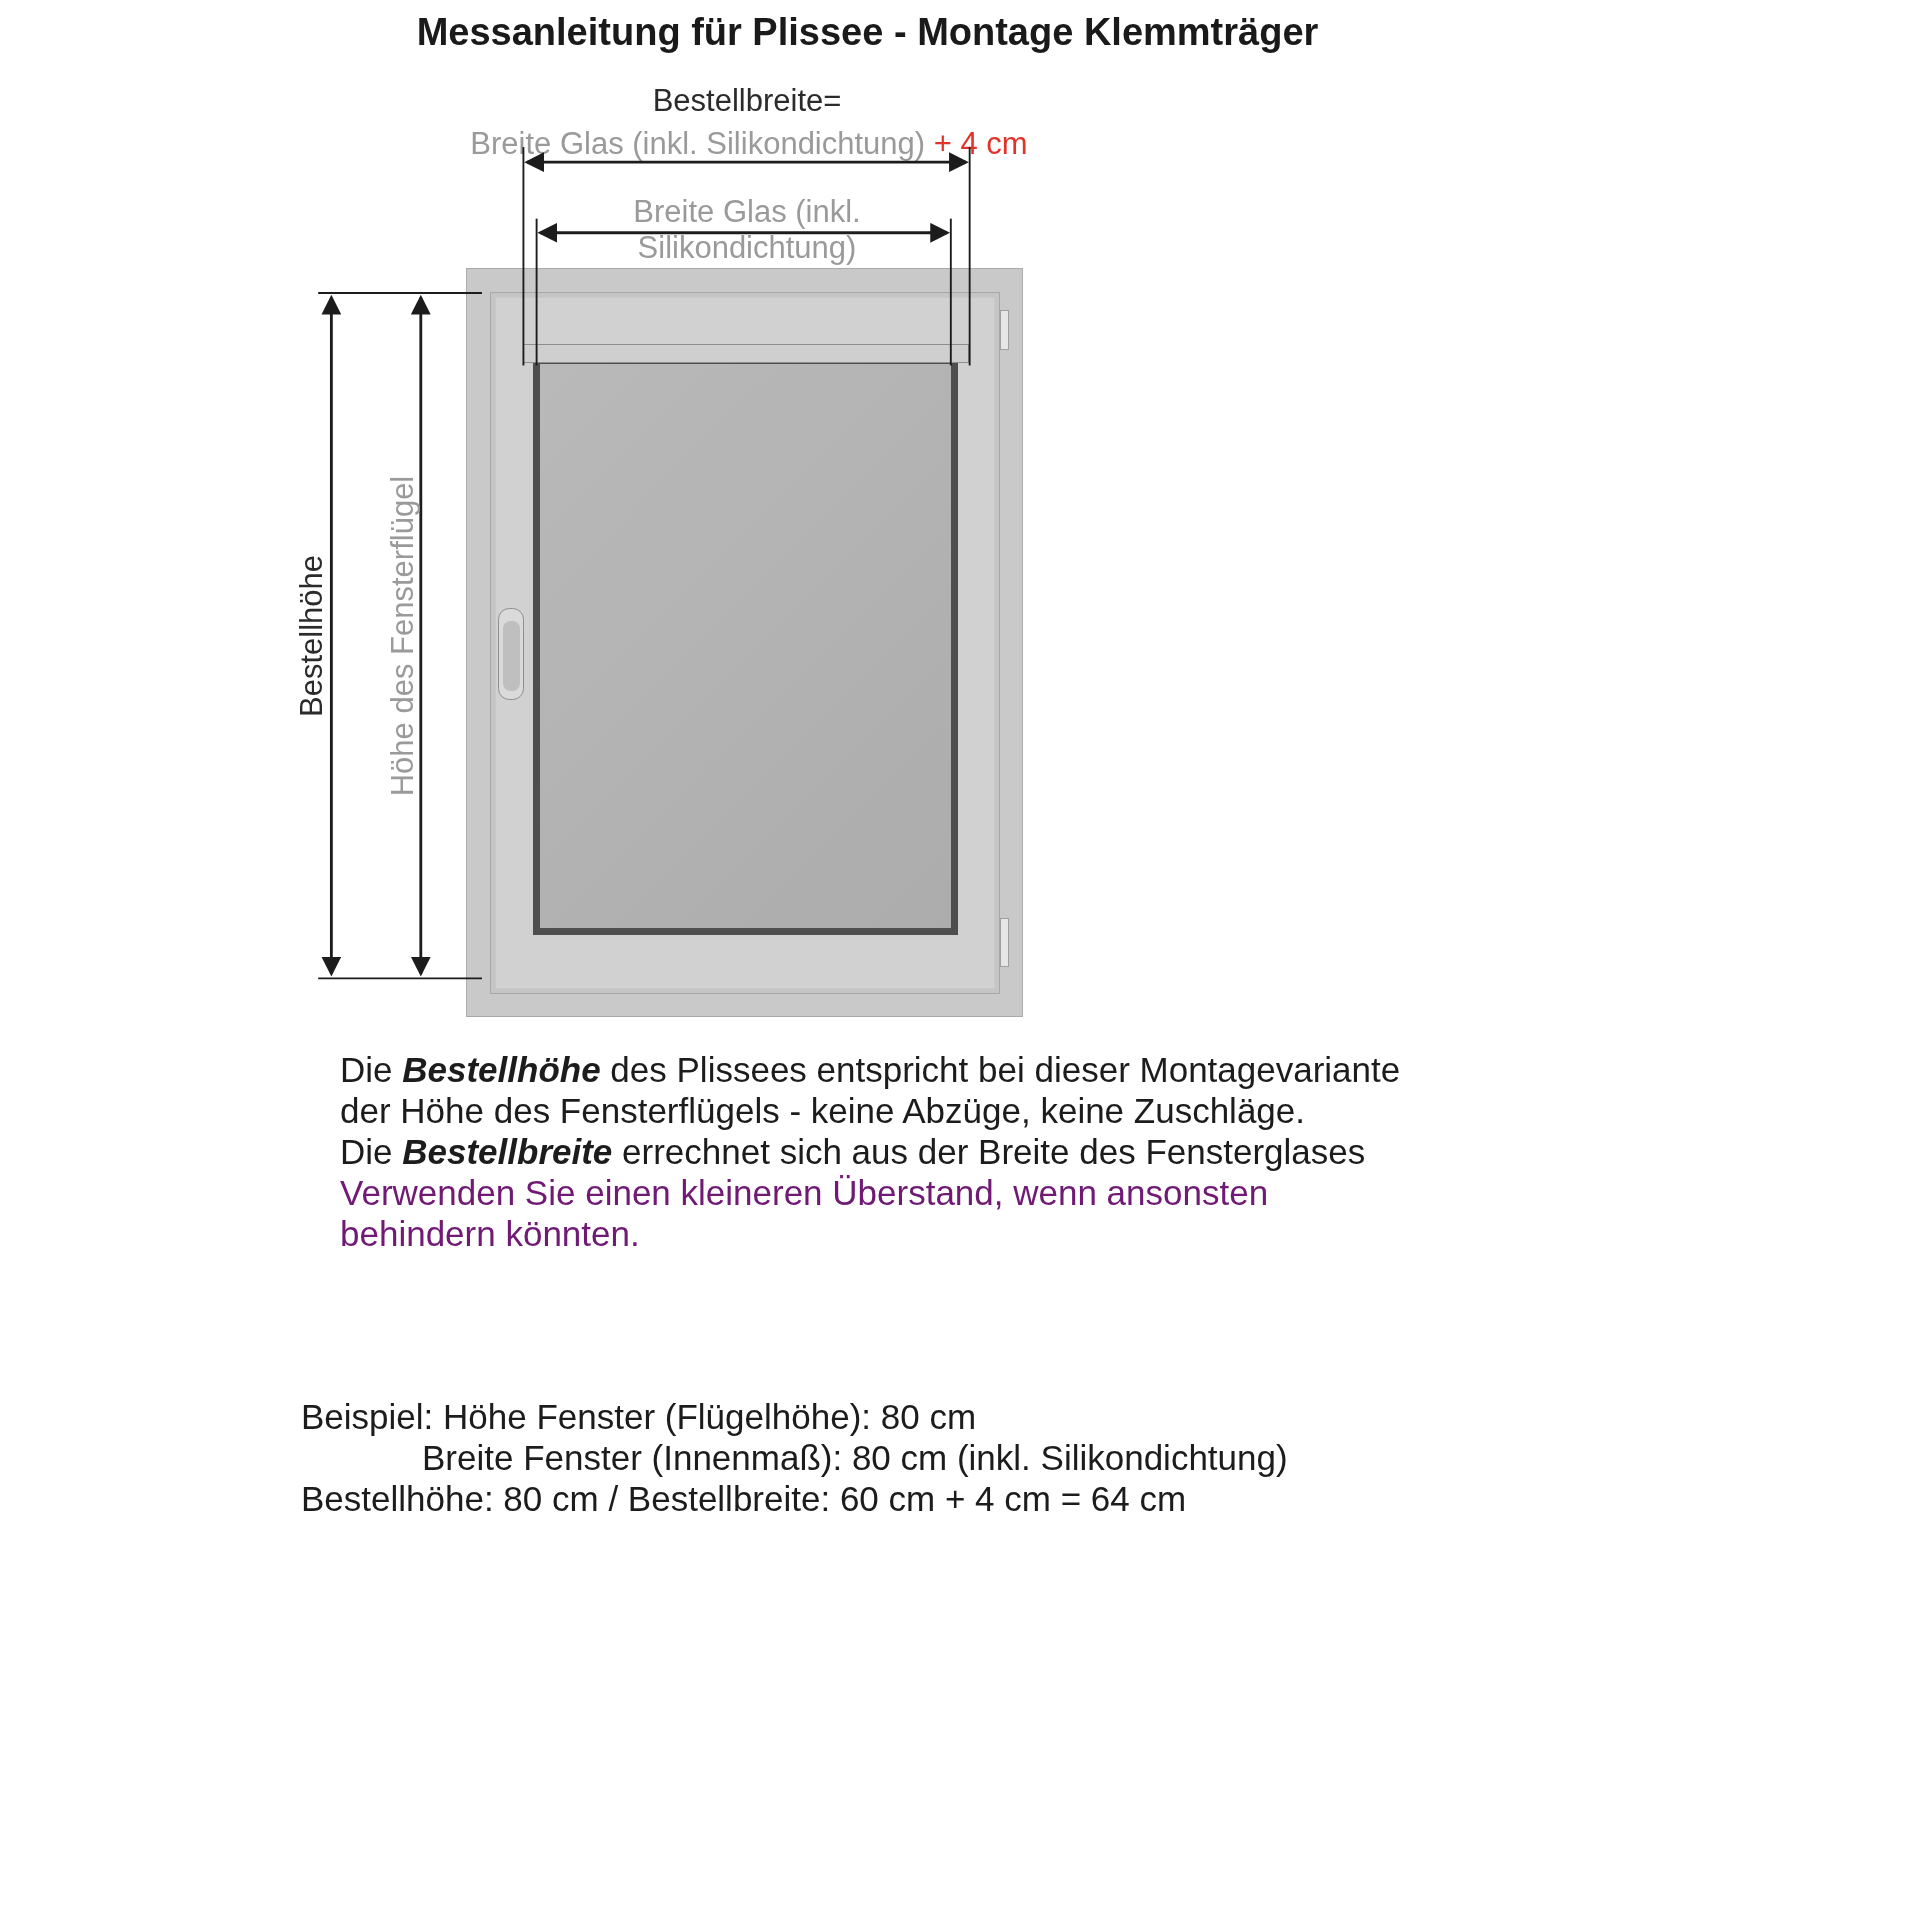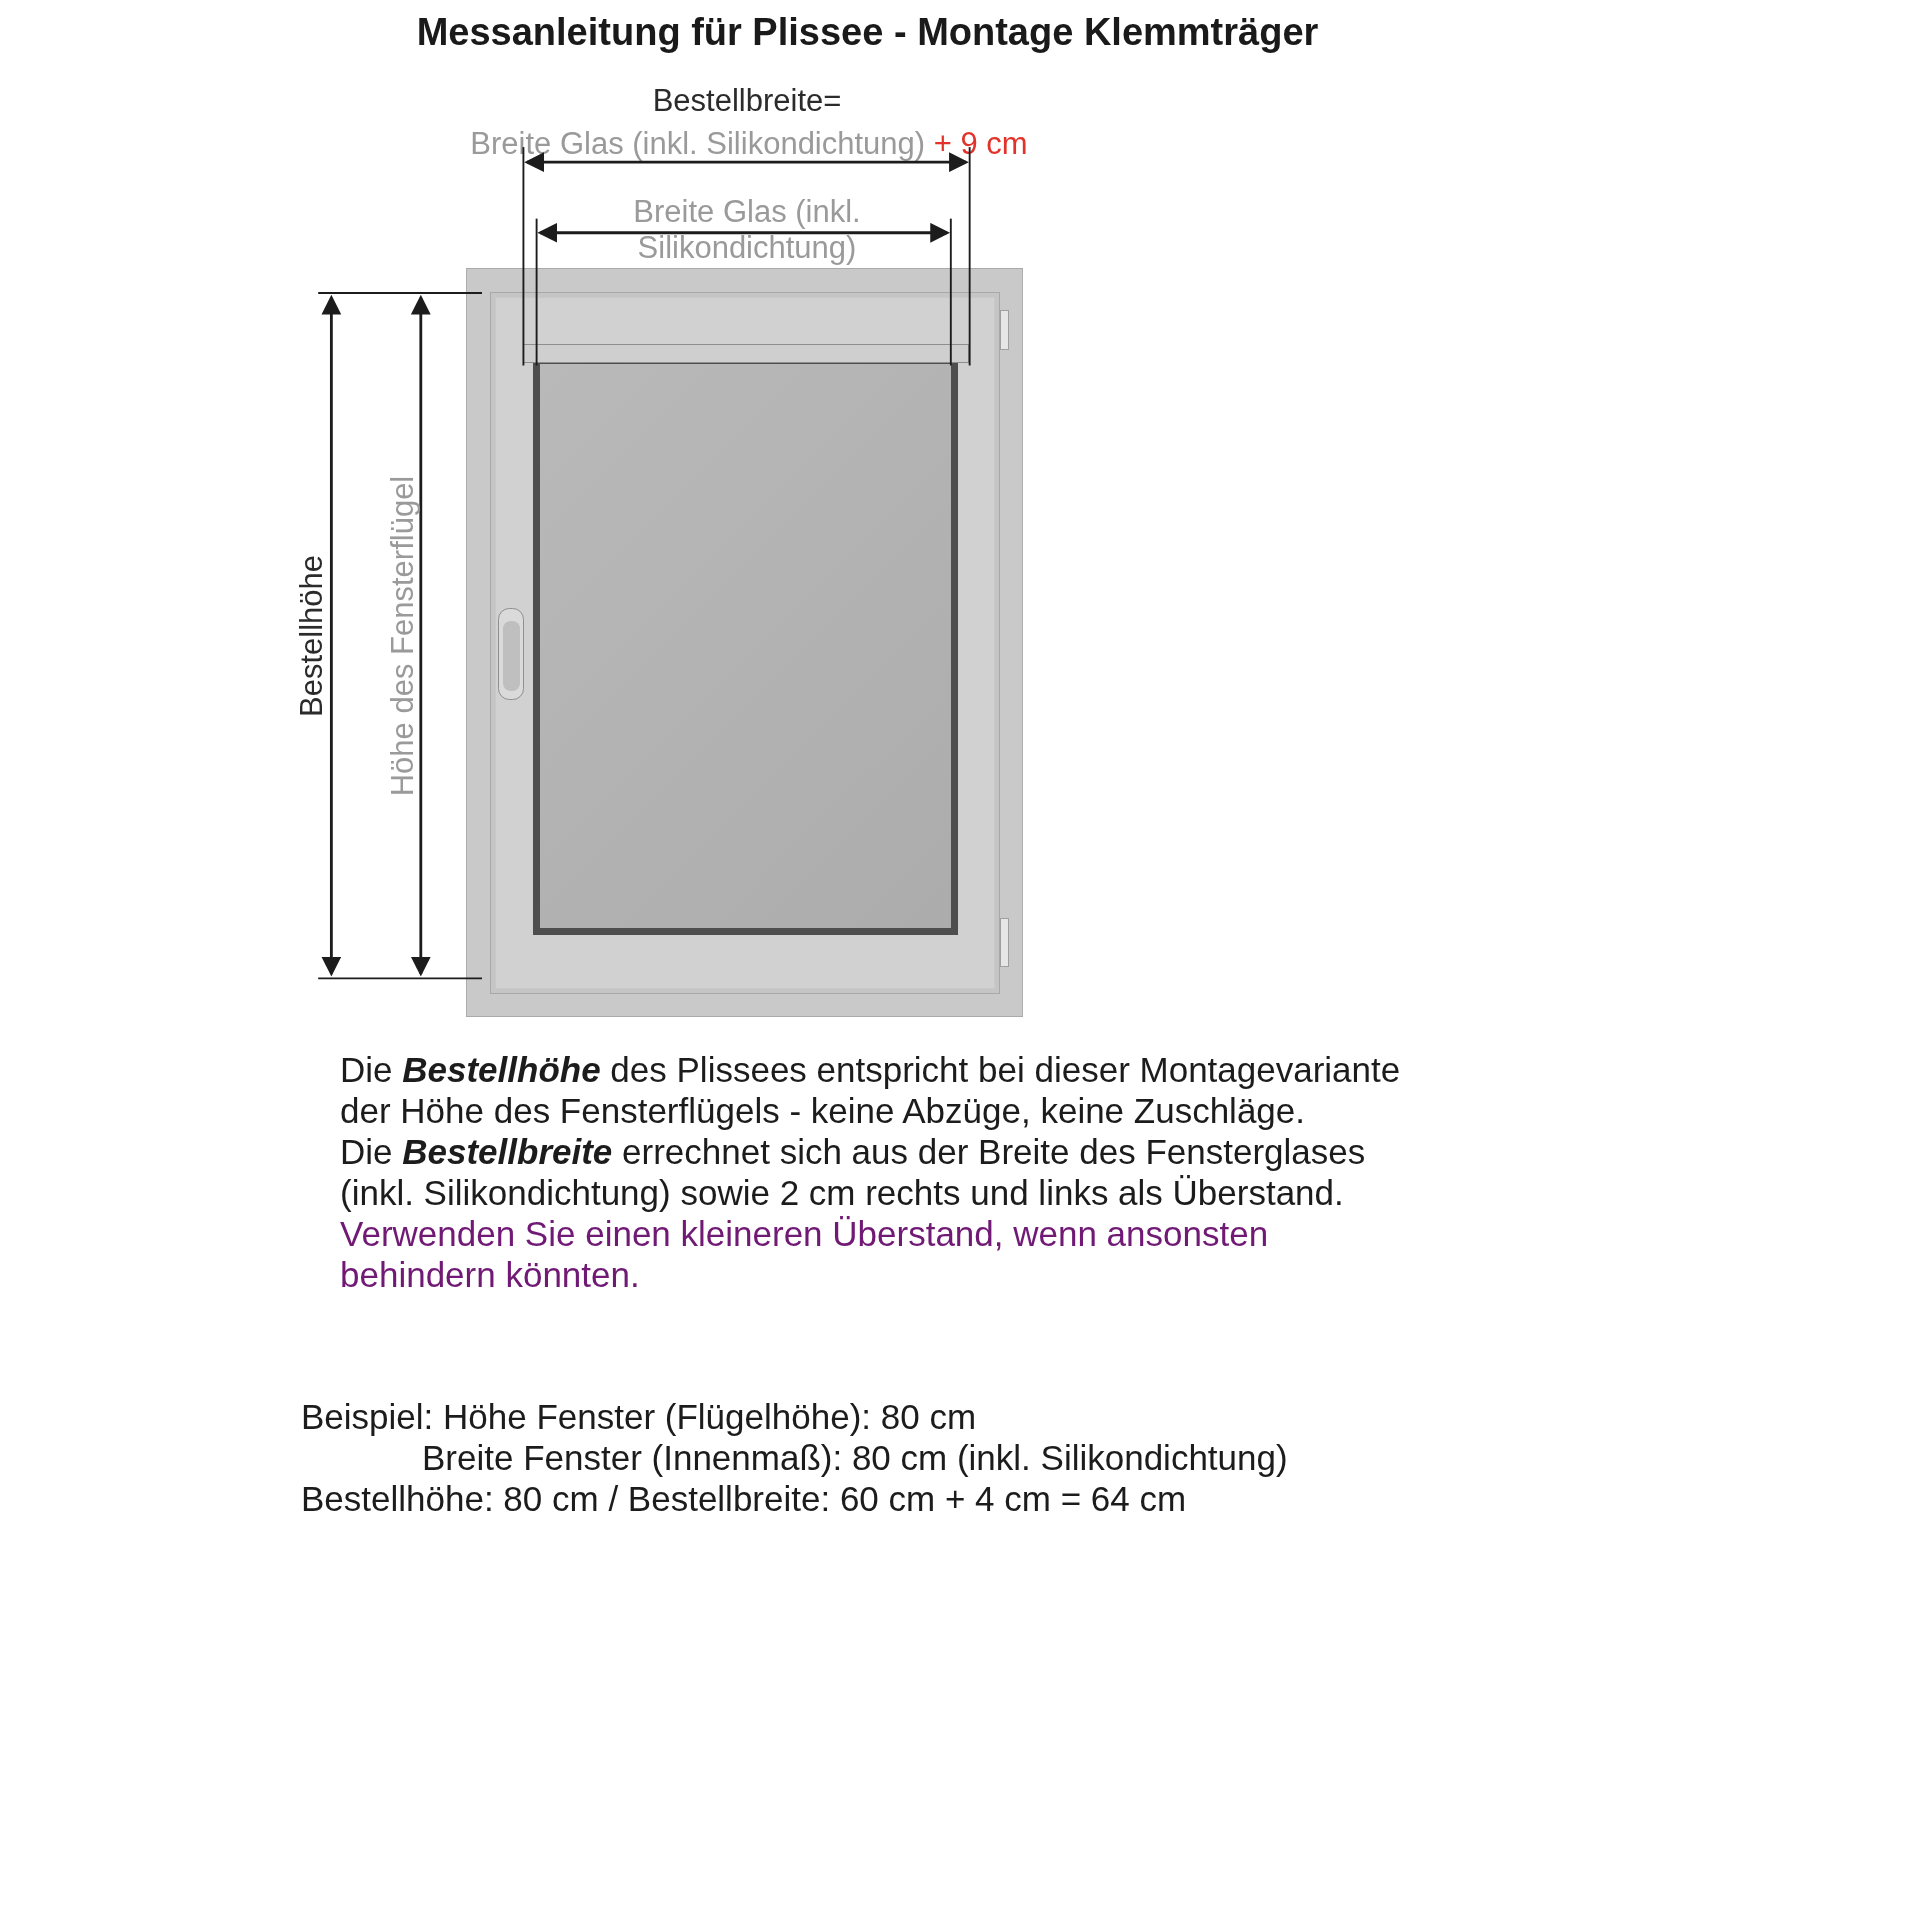--- a/index.html
+++ b/index.html
@@ -51,21 +51,21 @@
 </style>
 </head>
 <body>
 
 <div class="stage">
 
   <div class="title">Messanleitung für Plissee - Montage Klemmträger</div>
 
   <div class="lbl lbl-bestellbreite">Bestellbreite=</div>
 
-  <div class="lbl lbl-formula"><span>Breite Glas (inkl. Silikondichtung) </span><span class="red">+ 9 cm</span></div>
+  <div class="lbl lbl-formula"><span>Breite Glas (inkl. Silikondichtung) </span><span class="red">+ 4 cm</span></div>
 
   <div class="lbl lbl-glasswidth">Breite Glas (inkl. Silikondichtung)</div>
 
   <div class="window">
     <div class="sash">
       <div class="glass"></div>
       <div class="rail"></div>
       <div class="handle-base"></div>
       <div class="handle-grip"></div>
     </div>
@@ -95,21 +95,20 @@
     </g>
   </svg>
 
   <div class="vlabel vlabel-bestellhoehe">Bestellhöhe</div>
   <div class="vlabel vlabel-fluegel">Höhe des Fensterflügel</div>
 
   <div class="textblock">
     <div class="line"><span>Die </span><span class="kw">Bestellhöhe</span><span> des Plissees entspricht bei dieser Montagevariante</span></div>
     <div class="line">der Höhe des Fensterflügels - keine Abzüge, keine Zuschläge.</div>
     <div class="line"><span>Die </span><span class="kw">Bestellbreite</span><span> errechnet sich aus der Breite des Fensterglases</span></div>
-    <div class="line">(inkl. Silikondichtung) sowie 2 cm rechts und links als Überstand.</div>
     <div class="line red">Verwenden Sie einen kleineren Überstand, wenn ansonsten</div>
     <div class="line red">behindern könnten.</div>
   </div>
 
   <div class="example">
     <div class="line">Beispiel: Höhe Fenster (Flügelhöhe): 80 cm</div>
     <div class="line indent">Breite Fenster (Innenmaß): 80 cm  (inkl. Silikondichtung)</div>
     <div class="line">Bestellhöhe: 80 cm / Bestellbreite: 60 cm  + 4 cm = 64 cm</div>
   </div>
 

